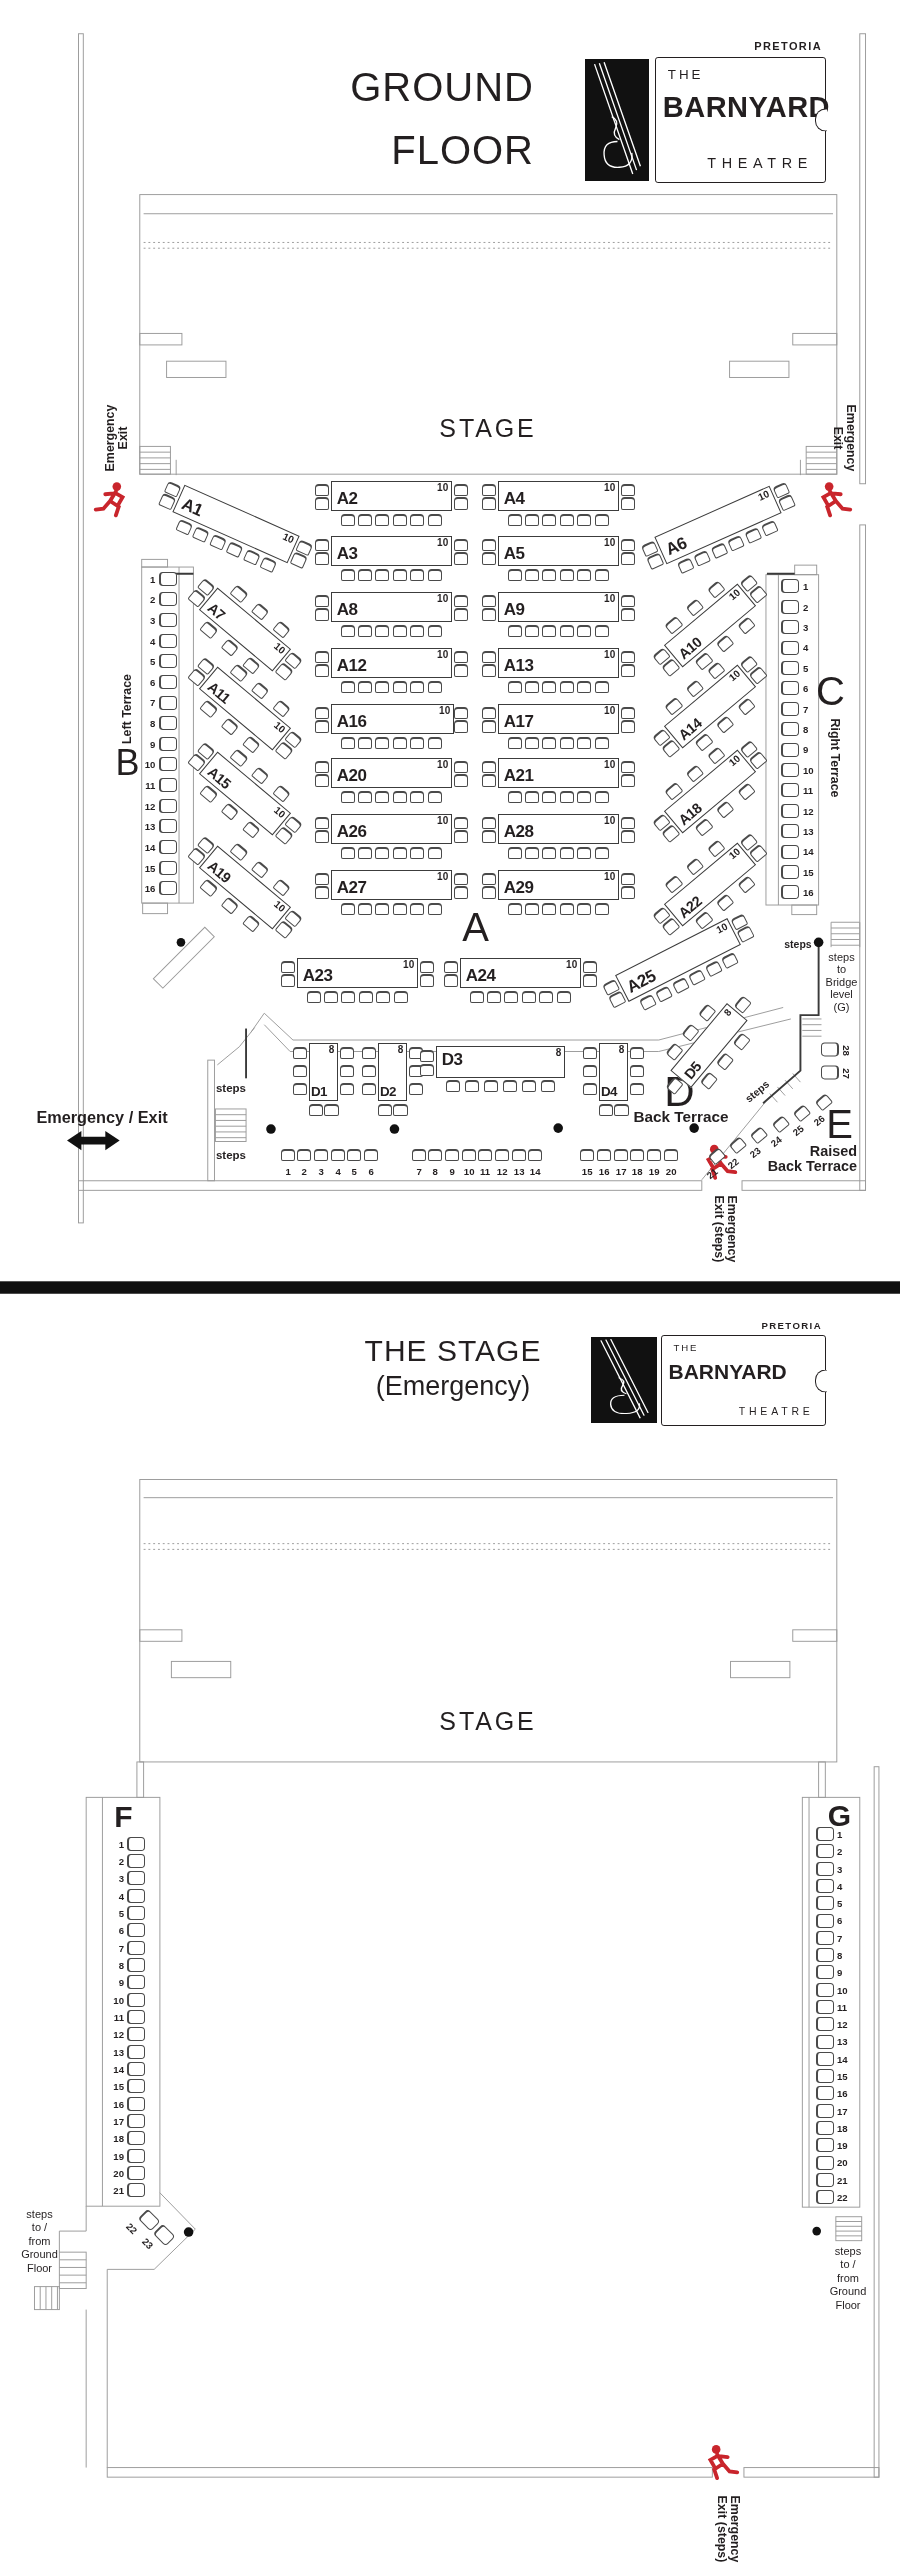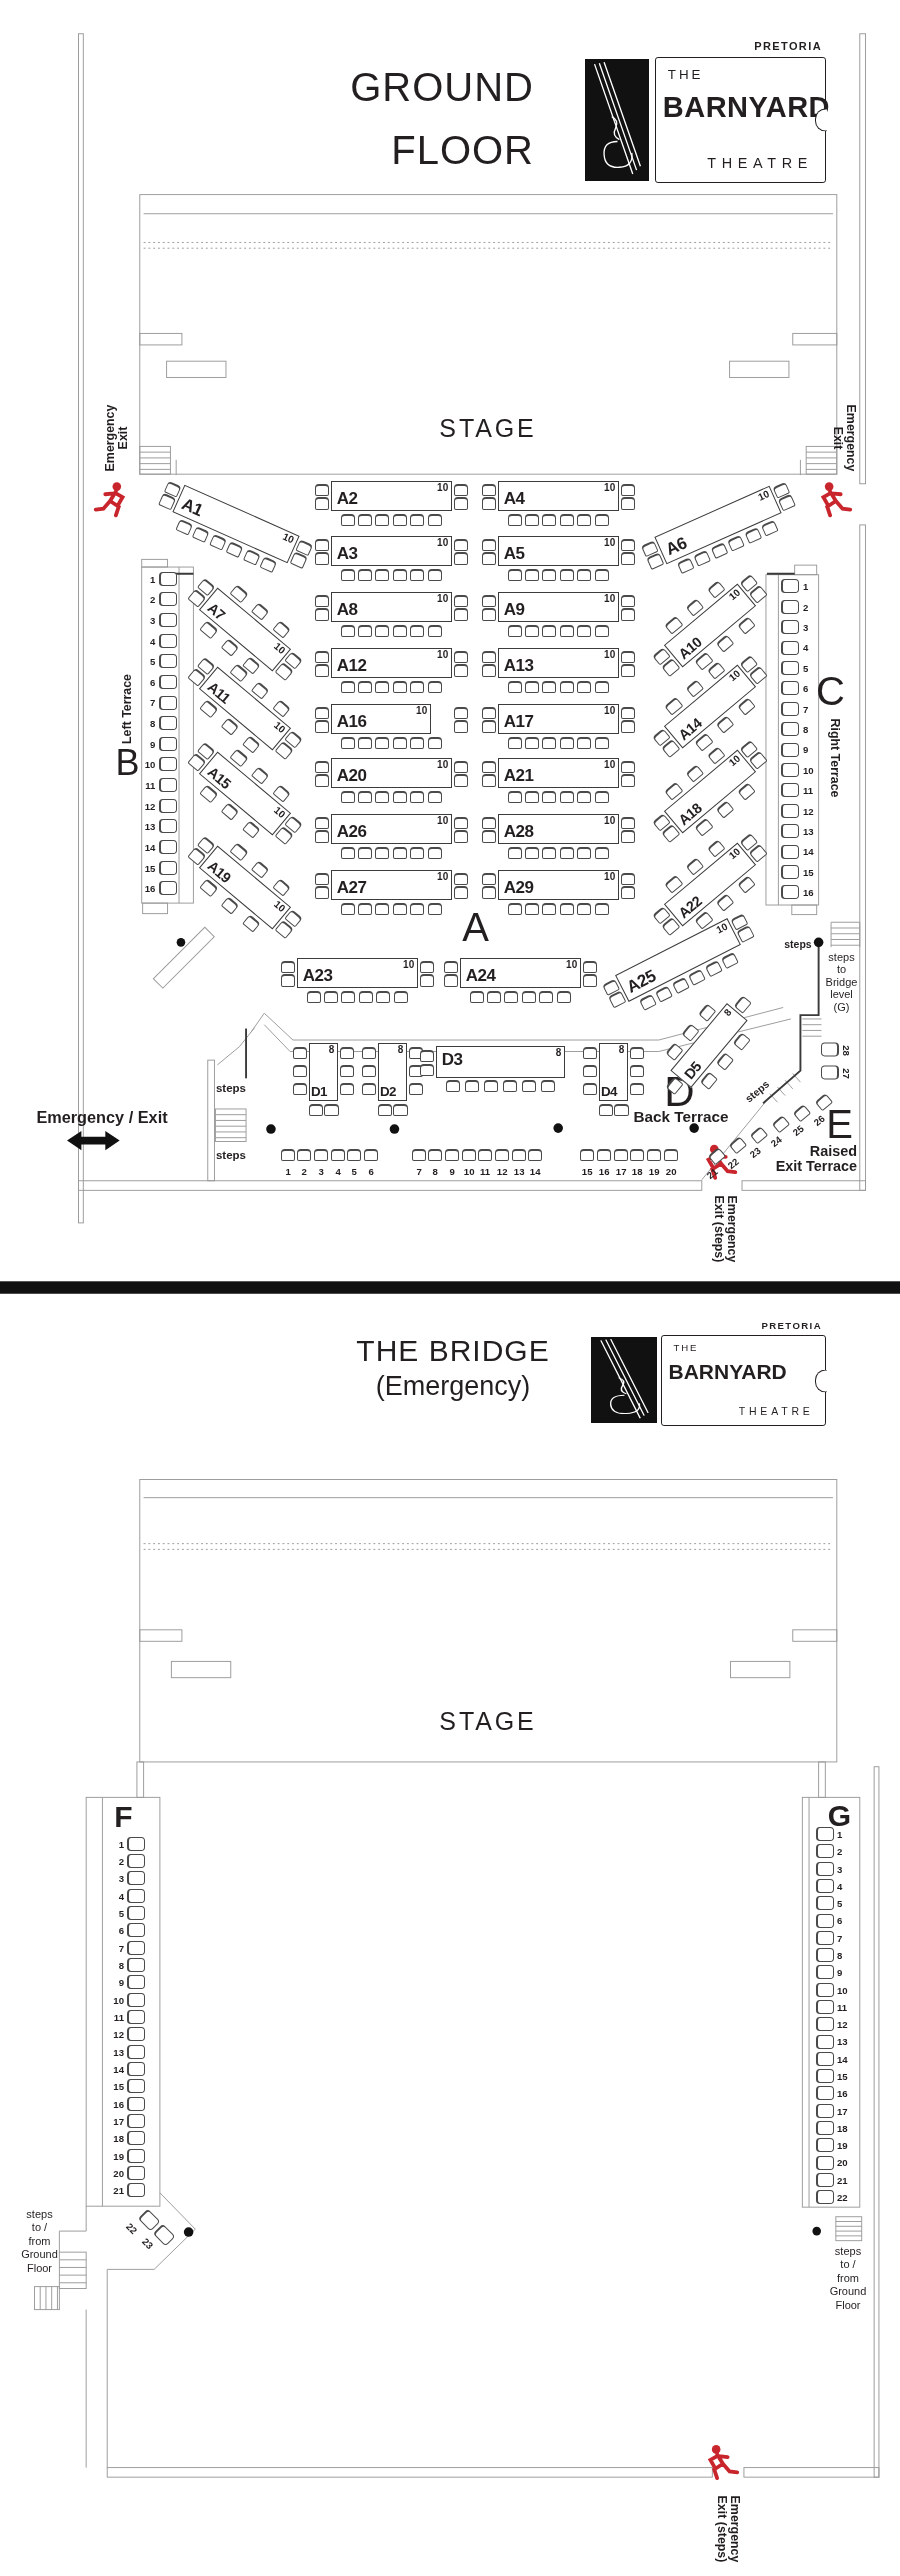--- a/index.html
+++ b/index.html
@@ -178,35 +178,35 @@
 Exit</div>
   <div class="lbl ctr" style="left:127px;top:709px;font-size:12.4px;font-weight:bold;white-space:nowrap;transform:translate(-50%,-50%) rotate(-90deg)">Left Terrace</div>
   <div class="lbl ctr" style="left:835px;top:758px;font-size:12.4px;font-weight:bold;white-space:nowrap;transform:translate(-50%,-50%) rotate(90deg)">Right Terrace</div>
   <div class="lbl ctr bigletter" style="left:128px;top:763px;font-size:36px">B</div>
   <div class="lbl ctr bigletter" style="left:831px;top:691px;font-size:40px">C</div>
   <div class="lbl ctr bigletter" style="left:476px;top:927px;font-size:40px">A</div>
   <div class="lbl ctr bigletter" style="left:680px;top:1092px;font-size:42px">D</div>
   <div class="lbl ctr" style="left:681px;top:1117px;font-size:15.3px;font-weight:bold;white-space:nowrap">Back Terrace</div>
   <div class="lbl ctr bigletter" style="left:840px;top:1124px;font-size:40px">E</div>
   <div class="lbl" style="left:728px;top:1144px;width:129px;text-align:right;font-size:14.4px;font-weight:bold;white-space:pre-line;line-height:15.3px">Raised
-Exit Terrace</div>
+Back Terrace</div>
   <div class="lbl ctr" style="left:798px;top:944px;font-size:10.5px;font-weight:bold">steps</div>
   <div class="lbl ctr" style="left:231px;top:1088px;font-size:11.5px;font-weight:bold">steps</div>
   <div class="lbl ctr" style="left:231px;top:1155px;font-size:11.5px;font-weight:bold">steps</div>
   <div class="lbl ctr" style="left:757px;top:1091px;font-size:10.5px;font-weight:bold;transform:translate(-50%,-50%) rotate(-40deg)">steps</div>
   <div class="lbl ml" style="left:812px;top:951px;width:59px;font-size:11px">steps
 to
 Bridge
 level
 (G)</div>
   <div class="lbl ctr" style="left:102px;top:1117px;font-size:16.3px;font-weight:bold;white-space:nowrap">Emergency / Exit</div>
   <div class="lbl ctr vtxt" style="left:725px;top:1229px;font-size:12.4px;transform:translate(-50%,-50%) rotate(90deg)">Emergency
 Exit (steps)</div>
 
-  <div class="lbl ctr" style="left:453px;top:1351px;font-size:30px;letter-spacing:1px;white-space:nowrap">THE BRIDGE</div>
+  <div class="lbl ctr" style="left:453px;top:1351px;font-size:30px;letter-spacing:1px;white-space:nowrap">THE STAGE</div>
   <div class="lbl ctr" style="left:453px;top:1386px;font-size:27px;white-space:nowrap">(Emergency)</div>
   <div class="lbl" style="left:659px;top:1320px;width:163px;text-align:right;font-size:9.6px;font-weight:bold;letter-spacing:1.4px">PRETORIA</div>
   <div class="lsq" style="left:591px;top:1337px;width:66px;height:86px">
     <svg width="66" height="86" viewBox="0 0 67 127" preserveAspectRatio="none">
       <g stroke="#fff" fill="none" stroke-width="1.4">
         <path d="M10,5 L50,120 M15,4 L54,116 M20,3 L58,112"></path>
         <path d="M34,86 q-15,0 -14,14 q1,14 16,13 q15,-1 13,-15"></path>
         <path d="M28,60 q8,4 4,12 q-4,8 4,12"></path>
       </g>
     </svg>
@@ -451,21 +451,21 @@
       <div class="ch" style="left: -16.3px; top: 15.3px;"></div>
       <div class="ch" style="left: 98px; top: 1px;"></div>
       <div class="ch" style="left: 98px; top: 15.3px;"></div>
       <div class="ch" style="left: 13.4px; top: -15.3px;"></div>
       <div class="ch" style="left: 41px; top: -15.3px;"></div>
       <div class="ch" style="left: 69px; top: -15.3px;"></div>
       <div class="ch" style="left: 13.4px; top: 32px;"></div>
       <div class="ch" style="left: 41px; top: 32px;"></div>
       <div class="ch" style="left: 69px; top: 32px;"></div>
     </div>
-    <div class="tgroup" style="left: 331px; top: 704px; width: 100px; height: 30px;">
+    <div class="tgroup" style="left: 331px; top: 704px; width: 123px; height: 30px;">
       <div class="tbl"></div>
       <span class="tlab">A16</span>
       <span class="tcap">10</span>
       <div class="ch" style="left: -16.3px; top: 2.9px;"></div>
       <div class="ch" style="left: -16.3px; top: 16.3px;"></div>
       <div class="ch" style="left: 123px; top: 2.9px;"></div>
       <div class="ch" style="left: 123px; top: 16.3px;"></div>
       <div class="ch" style="left: 9.6px; top: 33px;"></div>
       <div class="ch" style="left: 27px; top: 33px;"></div>
       <div class="ch" style="left: 44px; top: 33px;"></div>

